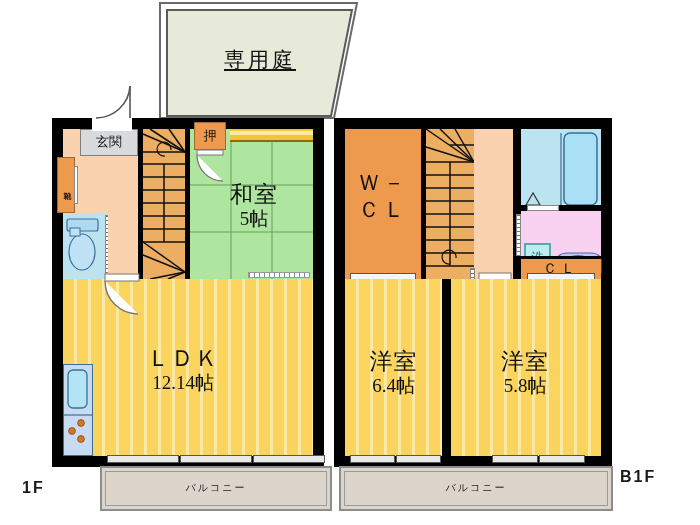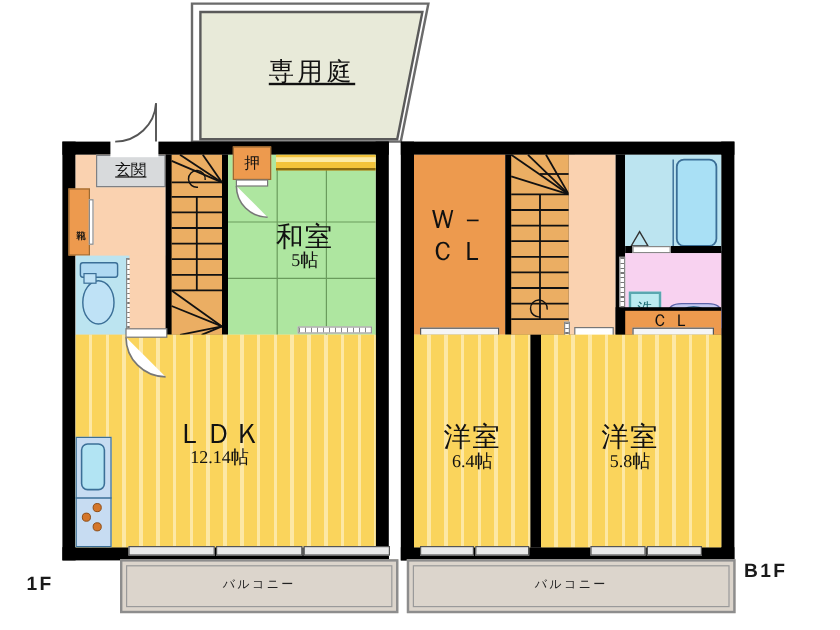--- a/index.html
+++ b/index.html
@@ -24,21 +24,21 @@
   .bath-blue{background:#BCE4F0;}
   .wash-pink{background:#F8D2F0;}
   .stair{background:#EBAE63;}
   .white{background:#ffffff;}
 
   
   .lbl{position:absolute;display:flex;align-items:center;justify-content:center;
        text-align:center;color:#111;line-height:1.12;white-space:pre-line;}
   .lbl.v{writing-mode:vertical-rl;}
   .t-room{font-size:23px;letter-spacing:1px;}
-  .t-room .num{font-size:15px;letter-spacing:0px;}
+  .t-room .num{font-size:19px;letter-spacing:0px;}
   .t-small{font-size:13px;}
   .t-tiny{font-size:8px;}
   .t-wcl{font-size:22px;letter-spacing:3px;line-height:1.25;}
   .t-cl{font-size:14px;letter-spacing:4px;}
   .t-floor{font-size:16px;font-family:"Liberation Sans",sans-serif;
            letter-spacing:2px;font-weight:bold;color:#1a1a1a;}
   .t-garden{font-size:21px;letter-spacing:3px;text-decoration:underline;}
   .t-balcony{font-size:10px;letter-spacing:2px;color:#222;}
   .t-wash{font-size:13px;color:#1b6b72;}
   .outline{border:1px solid #333;}
@@ -55,21 +55,21 @@
   </svg>
   <div class="lbl t-garden" style="left:180px;top:44px;width:160px;height:34px;">専用庭</div>
 
   <div class="b wall" style="left:52px;top:118px;width:272px;height:11px;"></div>
   <div class="b wall" style="left:52px;top:118px;width:11px;height:349px;"></div>
   <div class="b wall" style="left:313px;top:118px;width:11px;height:349px;"></div>
   <div class="b wall" style="left:52px;top:456px;width:272px;height:11px;"></div>
 
   <div class="b hall" style="left:63px;top:129px;width:75px;height:150px;"></div>
   <div class="b entry-step" style="left:80px;top:129px;width:58px;height:27px;border:1px solid #7e8084;"></div>
-  <div class="lbl t-small" style="left:80px;top:131px;width:58px;height:23px;text-decoration:underline;">玄関</div>
+  <div class="lbl t-small" style="left:80px;top:131px;width:58px;height:23px;">玄関</div>
 
   <div class="b closet" style="left:57px;top:157px;width:18px;height:56px;border:1px solid #9c6a33;"></div>
   <div class="lbl t-tiny v" style="left:57px;top:167px;width:18px;height:38px;">靴箱</div>
   <div class="b white" style="left:74px;top:166px;width:4px;height:38px;border:1px solid #8a8a8a;"></div>
 
   <div class="b white" style="left:92px;top:115px;width:40px;height:16px;"></div>
   <svg style="left:0;top:0;width:700px;height:525px;">
     <path d="M 96 118 A 34 34 0 0 0 130 86" fill="none" stroke="#555" stroke-width="1.6"></path>
     <line x1="130" y1="86" x2="130" y2="118" stroke="#555" stroke-width="1.6"></line>
   </svg>

